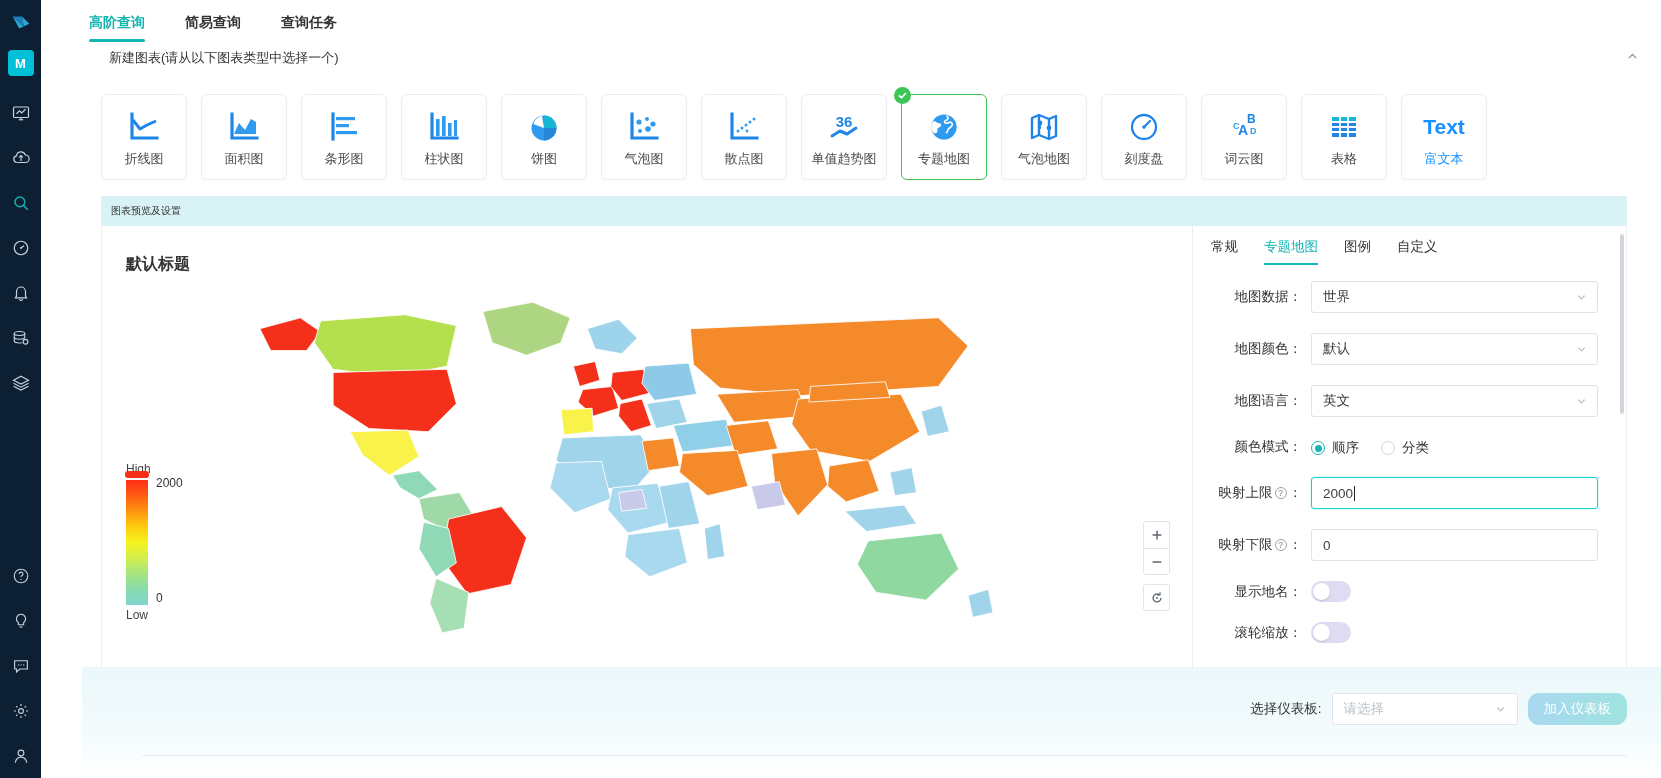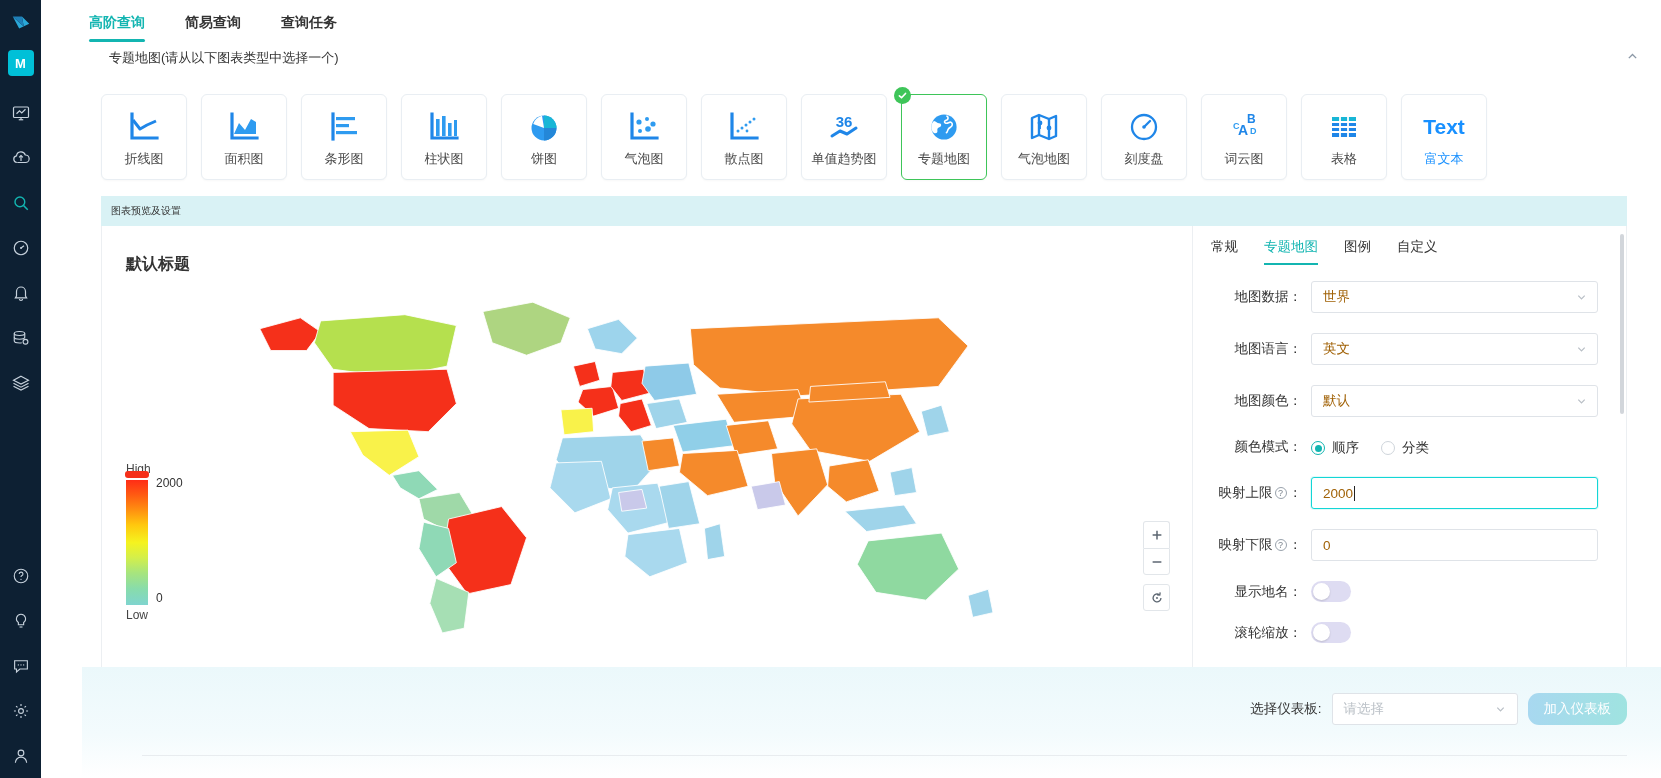--- a/index.html
+++ b/index.html
@@ -151,21 +151,21 @@
     display: flex; align-items: center; justify-content: flex-end; gap: 1px;
   }
   .qmark {
     display: inline-flex; align-items: center; justify-content: center;
     width: 12px; height: 12px; border: 1px solid #9aa3ad; border-radius: 50%;
     font-size: 9px; color: #7a838d; line-height: 1; margin: 0 1px;
   }
   .fctl { flex: 1 1 auto; position: relative; }
   .sel, .inp {
     width: 100%; height: 32px; border: 1px solid #dfe3e8; border-radius: 3px;
-    background: #fff; font-size: 13.5px; color: #a16207;
+    background: #fff; font-size: 13.5px; color: #404040;
     display: flex; align-items: center; padding: 0 11px;
     font-family: "Liberation Sans", sans-serif;
   }
   .inp.focused { border: 1px solid #13d6d6; box-shadow: 0 0 0 1px rgba(19,214,214,0.12); }
   .caret-dn {
     position: absolute; right: 11px; top: 50%; transform: translateY(-50%);
     color: #b9bfc6; pointer-events: none;
   }
   .caret-dn svg { width: 11px; height: 11px; display: block; }
   .cursor-bar {
@@ -321,21 +321,21 @@
   </div>
 
   <div class="main">
 
     <div class="topbar">
       <div class="top-tab active">高阶查询</div>
       <div class="top-tab">简易查询</div>
       <div class="top-tab">查询任务</div>
     </div>
 
-    <div class="subtitle">专题地图(请从以下图表类型中选择一个)</div>
+    <div class="subtitle">新建图表(请从以下图表类型中选择一个)</div>
 
     <div class="collapse-caret">
       <svg viewBox="0 0 16 16" width="13" height="13" fill="none" stroke="currentColor" stroke-width="1.7">
         <path d="M3.5 10 L8 5.5 L12.5 10"></path>
       </svg>
     </div>
 
     <div class="type-strip">
 
       <div class="type-card">
@@ -653,35 +653,35 @@
               <div class="sel">世界</div>
               <span class="caret-dn">
                 <svg viewBox="0 0 12 12" fill="none" stroke="currentColor" stroke-width="1.4">
                     <path d="M2.5 4.5 L6 8 L9.5 4.5"></path>
                   </svg>
               </span>
             </div>
           </div>
 
           <div class="frow">
-            <div class="flabel">地图语言：</div>
+            <div class="flabel">地图颜色：</div>
             <div class="fctl">
-              <div class="sel">英文</div>
+              <div class="sel">默认</div>
               <span class="caret-dn">
                 <svg viewBox="0 0 12 12" fill="none" stroke="currentColor" stroke-width="1.4">
                     <path d="M2.5 4.5 L6 8 L9.5 4.5"></path>
                   </svg>
               </span>
             </div>
           </div>
 
           <div class="frow">
-            <div class="flabel">地图颜色：</div>
+            <div class="flabel">地图语言：</div>
             <div class="fctl">
-              <div class="sel">默认</div>
+              <div class="sel">英文</div>
               <span class="caret-dn">
                 <svg viewBox="0 0 12 12" fill="none" stroke="currentColor" stroke-width="1.4">
                     <path d="M2.5 4.5 L6 8 L9.5 4.5"></path>
                   </svg>
               </span>
             </div>
           </div>
 
           <div class="frow">
             <div class="flabel">颜色模式：</div>

